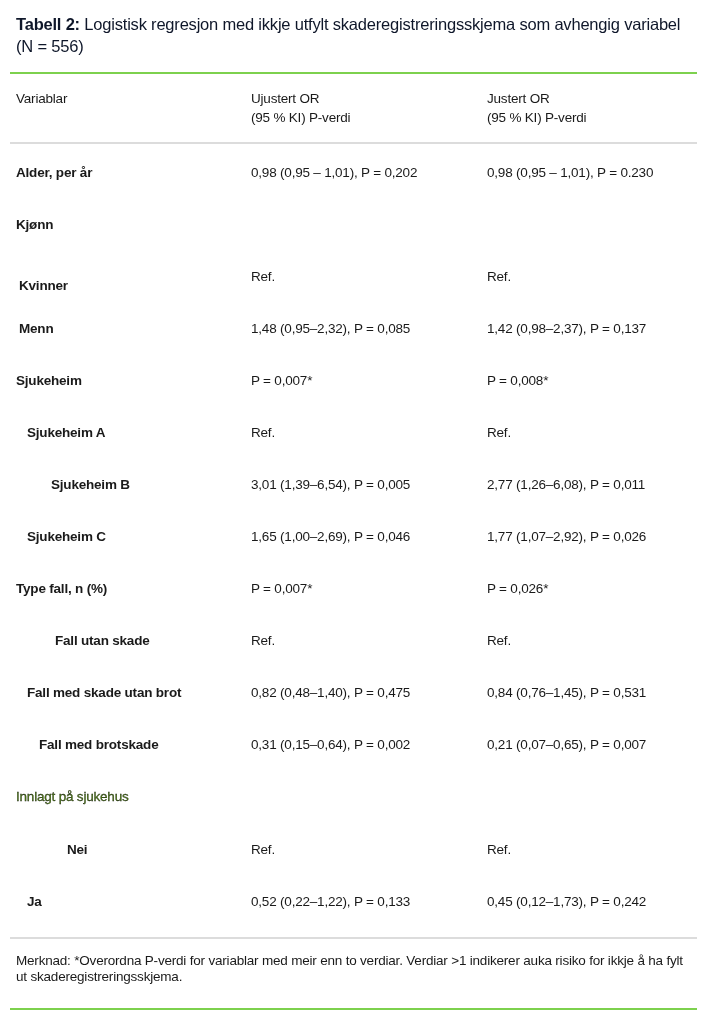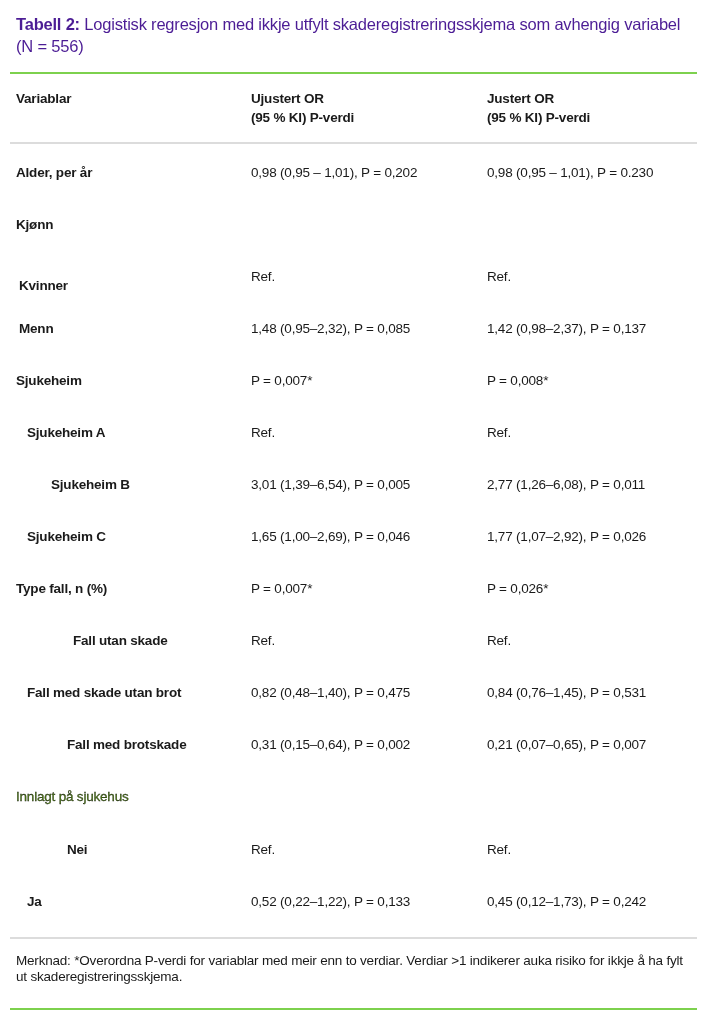--- a/index.html
+++ b/index.html
@@ -16,40 +16,40 @@
       color: #1a1a1a;
     }
     .title {
       position: absolute;
       left: 16px;
       top: 13px;
       width: 680px;
       font-size: 16.5px;
       line-height: 22px;
       letter-spacing: -0.2px;
-      color: #4c1d95;
+      color: #0f172a;
     }
     .title .title-label { font-weight: bold; }
     .rule {
       position: absolute;
       left: 10px;
       width: 687px;
     }
     .rule.green { height: 2px; background: #7dd14e; }
     .rule.grey { height: 2px; background: #dcdcdc; }
     .cell {
       position: absolute;
       font-size: 13.5px;
       line-height: 19px;
       white-space: nowrap;
       letter-spacing: -0.2px;
     }
     .cell.var { font-weight: bold; }
     .cell.var.medium { font-weight: bold; color: #4d7c0f; }
-    .cell.hdr { font-weight: bold; }
+    .cell.hdr { font-weight: normal; }
     .col1 { left: 16px; }
     .col2 { left: 251px; }
     .col3 { left: 487px; }
     .note {
       position: absolute;
       left: 16px;
       top: 953px;
       width: 676px;
       font-size: 13.5px;
       line-height: 16px;
@@ -116,31 +116,31 @@
     <div class="cell var" style="left:27px; top:527px;">Sjukeheim C</div>
     <div class="cell col2" style="top:527px;">1,65 (1,00–2,69), P = 0,046</div>
     <div class="cell col3" style="top:527px;">1,77 (1,07–2,92), P = 0,026</div>
   </div>
   <div>
     <div class="cell var" style="left:16px; top:579px;">Type fall, n (%)</div>
     <div class="cell col2" style="top:579px;">P = 0,007*</div>
     <div class="cell col3" style="top:579px;">P = 0,026*</div>
   </div>
   <div>
-    <div class="cell var" style="left:41px; top:631px;padding-left:32px;">Fall utan skade</div>
+    <div class="cell var" style="left:23px; top:631px;padding-left:32px;">Fall utan skade</div>
     <div class="cell col2" style="top:631px;">Ref.</div>
     <div class="cell col3" style="top:631px;">Ref.</div>
   </div>
   <div>
     <div class="cell var" style="left:27px; top:683px;">Fall med skade utan brot</div>
     <div class="cell col2" style="top:683px;">0,82 (0,48–1,40), P = 0,475</div>
     <div class="cell col3" style="top:683px;">0,84 (0,76–1,45), P = 0,531</div>
   </div>
   <div>
-    <div class="cell var" style="left:41px; top:735px;padding-left:26px;">Fall med brotskade</div>
+    <div class="cell var" style="left:13px; top:735px;padding-left:26px;">Fall med brotskade</div>
     <div class="cell col2" style="top:735px;">0,31 (0,15–0,64), P = 0,002</div>
     <div class="cell col3" style="top:735px;">0,21 (0,07–0,65), P = 0,007</div>
   </div>
   <div>
     <div class="cell var medium" style="left:16px; top:787px; font-weight:normal; -webkit-text-stroke:0.3px #1a1a1a;">Innlagt på sjukehus</div>
     <div class="cell col2" style="top:787px;"></div>
     <div class="cell col3" style="top:787px;"></div>
   </div>
   <div>
     <div class="cell var" style="left:27px; top:840px;margin-left:40px;">Nei</div>

